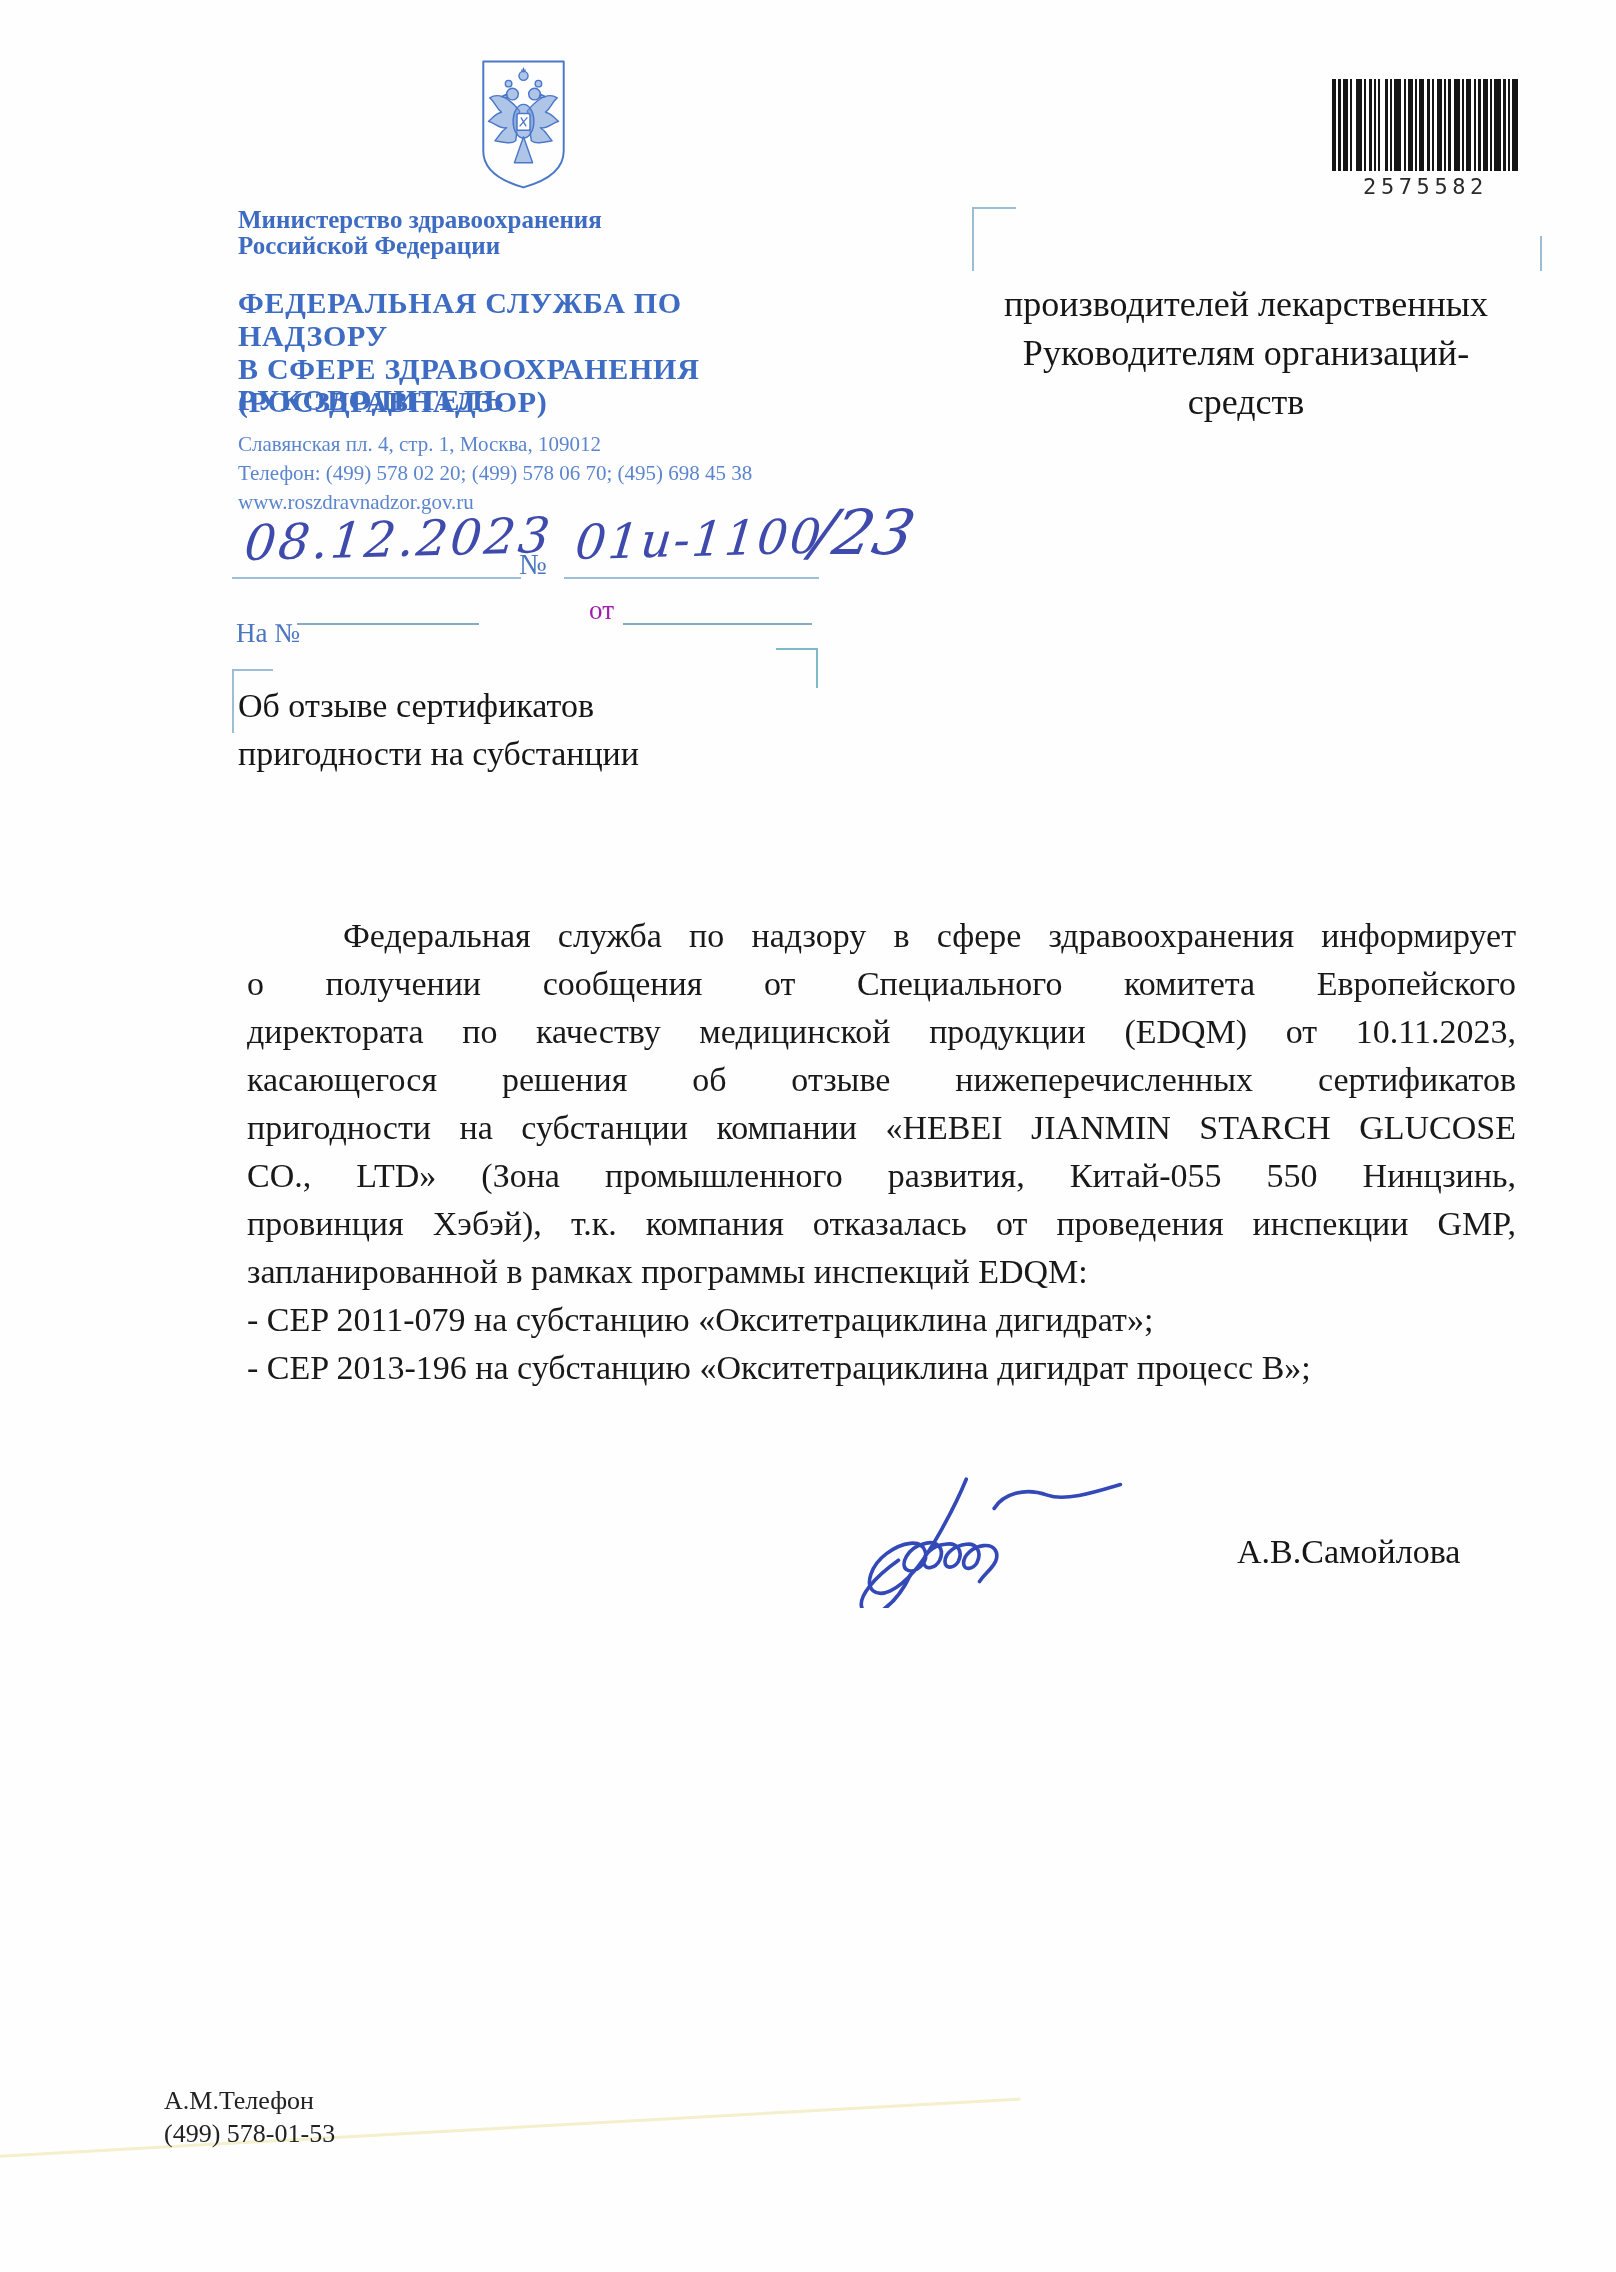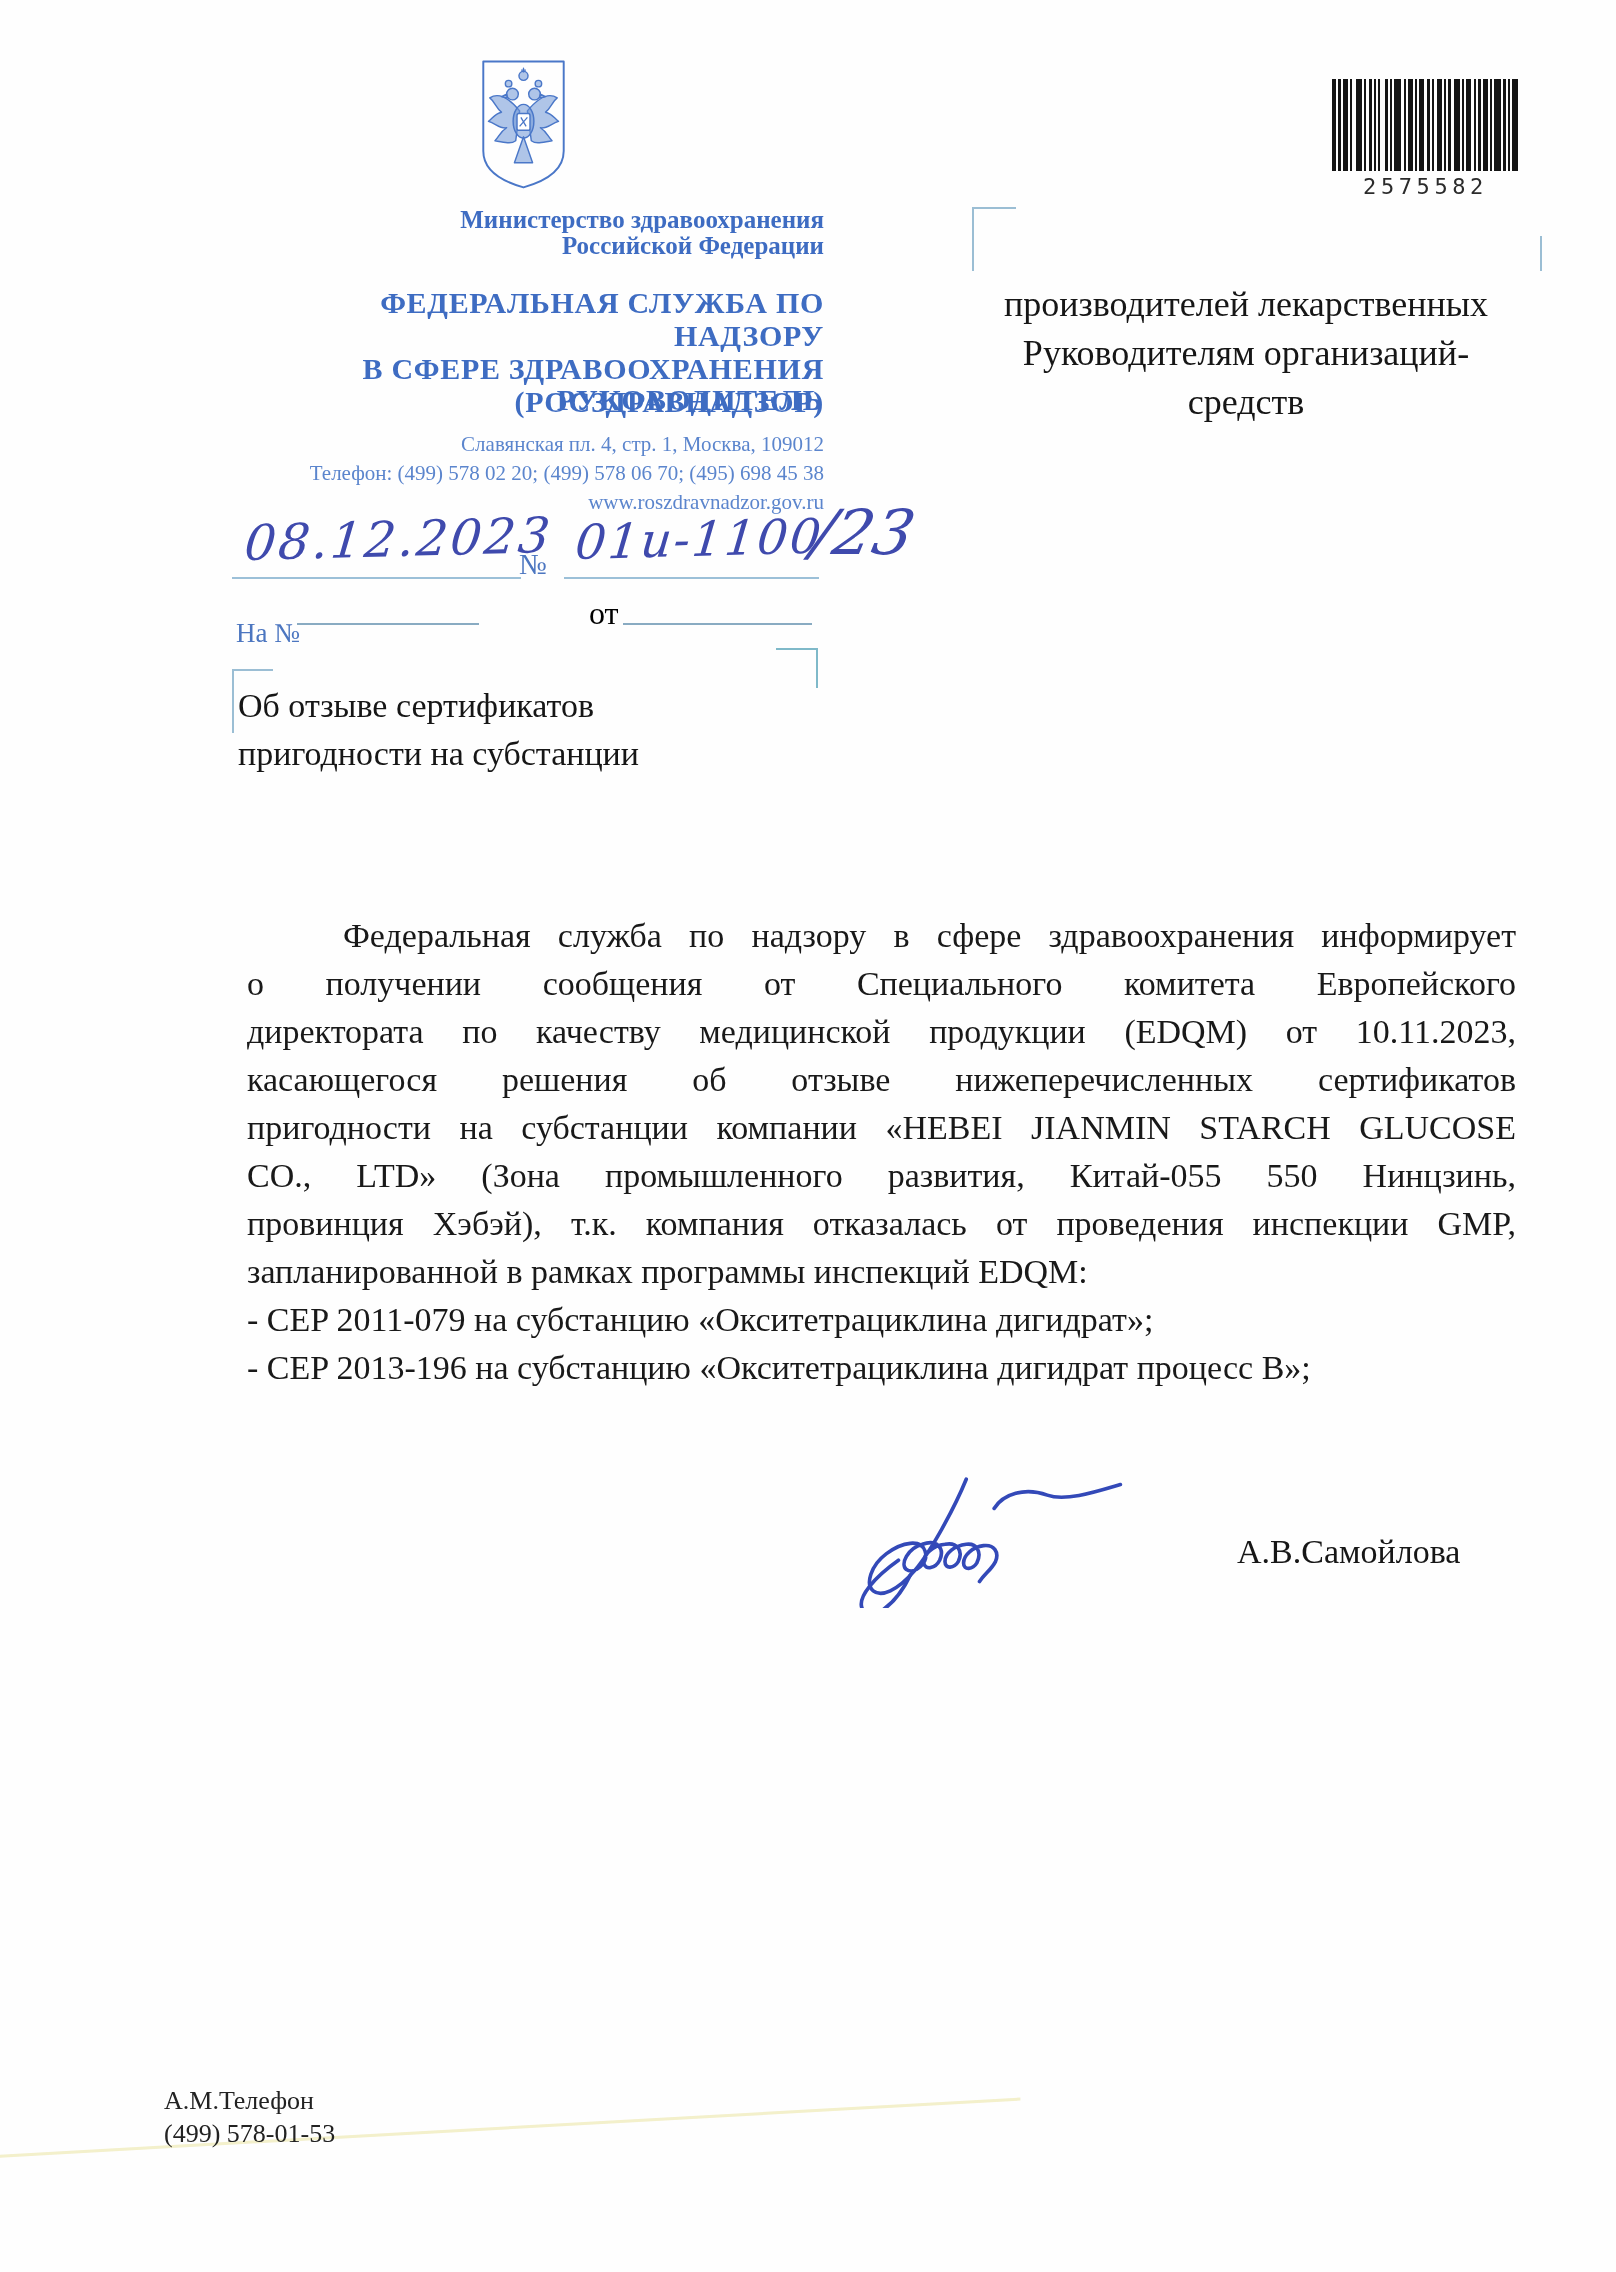--- a/index.html
+++ b/index.html
@@ -5,21 +5,21 @@
   html,body{margin:0;padding:0;}
   body{
     width:1617px;height:2273px;position:relative;overflow:hidden;
     background:#fefefe;
     font-family:"Liberation Serif","DejaVu Serif",serif;
     color:#1c1c1c;
   }
   .abs{position:absolute;}
 
   
-  .lh-col{left:225px;width:599px;text-align:right;}
+  .lh-col{left:238px;width:599px;text-align:left;}
   .ministry{top:207px;font-size:25px;line-height:26px;font-weight:bold;color:#3e6cc2;}
   .service{top:276px;font-size:30px;line-height:33px;font-weight:bold;color:#3e6cc2;letter-spacing:0.7px;margin-top:10px;}
   .position{top:383px;font-size:30px;line-height:33px;font-weight:bold;color:#3e6cc2;letter-spacing:1.3px;}
   .addr{top:430px;font-size:21px;line-height:29px;color:#5b85cd;}
 
   
   .emblem{left:478px;top:59px;width:91px;height:131px;}
 
   
   .hand{
@@ -28,21 +28,21 @@
     white-space:nowrap;
   }
   .ref-date{left:242px;top:515px;font-size:49px;letter-spacing:2.6px;}
   .ref-num{left:573px;top:514px;font-size:48px;letter-spacing:2px;}
   .ref-slash{left:806px;top:496px;font-size:62px;transform:skewX(-12deg);}
   .num-sign{left:519px;top:548px;font-size:29px;color:#4c76c0;}
   .u-line{height:0;border-top:2px solid #9cc0d8;}
   .u-date{left:232px;top:577px;width:289px;}
   .u-num{left:564px;top:577px;width:255px;}
   .na-label{left:236px;top:594px;font-size:27px;color:#4c76c0;margin-top:24px;}
-  .ot-label{left:589px;top:595px;font-size:32px;color:#000000;}
+  .ot-label{left:589px;top:595px;font-size:27px;color:#a21caf;}
   .u-na{left:297px;top:623px;width:182px;border-top:2px solid #89abc2;}
   .u-ot{left:623px;top:623px;width:189px;border-top:2px solid #89abc2;}
 
   
   .crn{border:0 solid #9bbed4;}
   .crn-recipient{left:972px;top:207px;width:42px;height:62px;border-top-width:2px;border-left-width:2px;}
   .crn-subject-l{left:232px;top:669px;width:39px;height:62px;border-top-width:2px;border-left-width:2px;}
   .crn-subject-r{left:776px;top:648px;width:40px;height:38px;border-top-width:2px;border-right-width:2px;border-color:#7fb9c9;}
   .tick-right{left:1540px;top:236px;width:0;height:35px;border-left:2px solid #9bbed4;}
 

